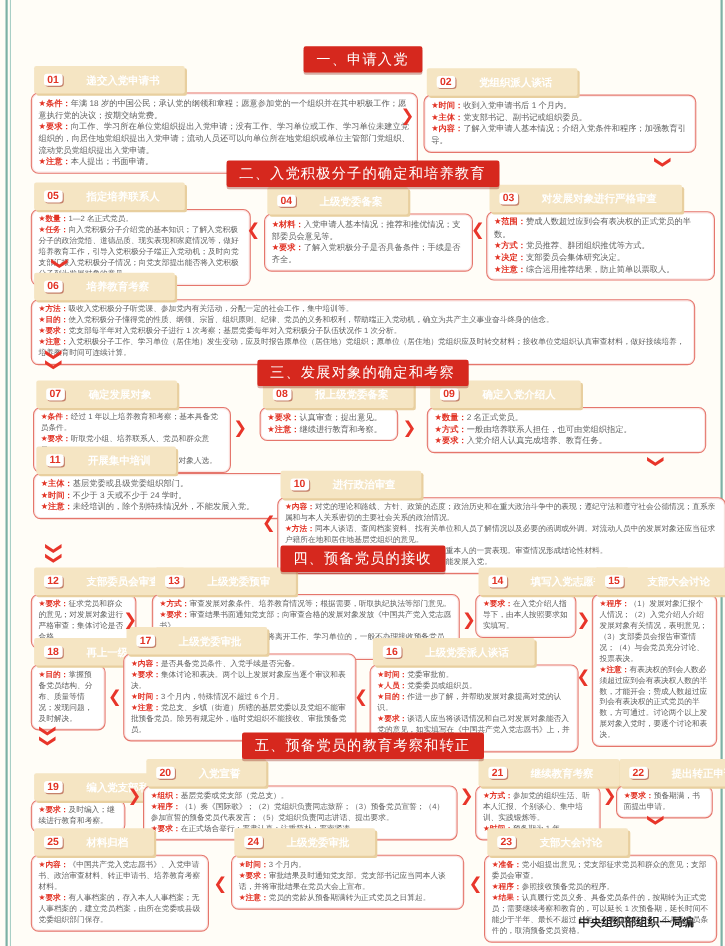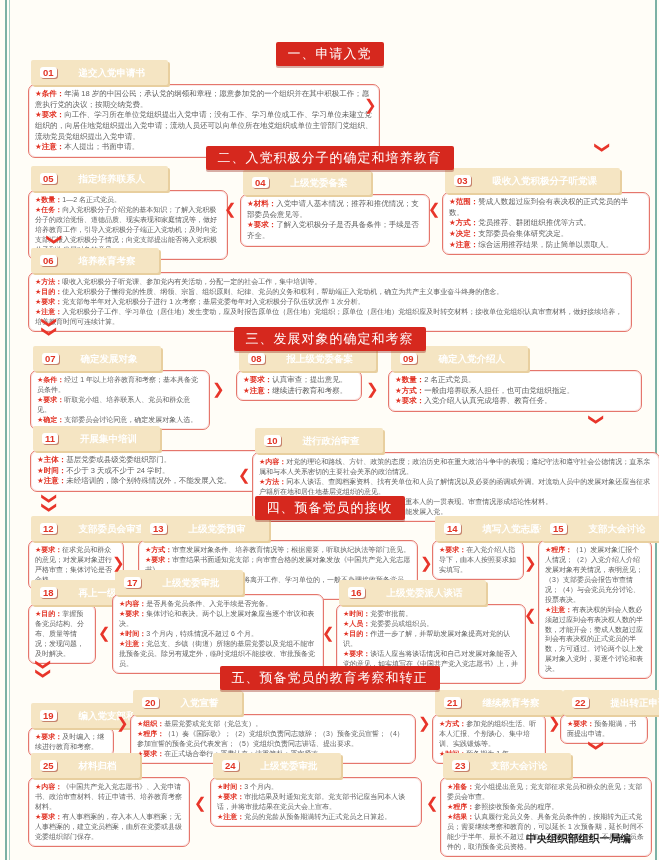--- a/index.html
+++ b/index.html
@@ -42,21 +42,21 @@
   #a15{left:524px;top:608px} #a16{left:322px;top:626px}
   #a17{left:98px;top:626px}  #a18{left:40px;top:660px}
   #a19{left:116px;top:716px} #a20{left:418px;top:716px}
   #a21{left:548px;top:716px} #a22{left:590px;top:738px}
   #a23{left:426px;top:796px} #a24{left:194px;top:796px}
 
   #s01{left:28px;top:62px;width:352px}   #s02{left:385px;top:64px;width:248px}
   #s05{left:28px;top:168px;width:200px}  #s04{left:240px;top:172px;width:190px}
   #s03{left:442px;top:170px;width:208px} #s06{left:28px;top:250px;width:604px}
   #s07{left:30px;top:348px;width:180px}  #s08{left:236px;top:348px;width:126px}
-  #s09{left:388px;top:348px;width:254px} #s11{left:30px;top:428px;width:232px}
+  #s09{left:388px;top:348px;width:254px} #s11{left:30px;top:408px;width:232px}
   #s10{left:252px;top:430px;width:408px} #s12{left:28px;top:518px;width:96px}
   #s13{left:138px;top:518px;width:280px} #s14{left:432px;top:518px;width:92px}
   #s15{left:538px;top:518px;width:114px} #s18{left:28px;top:582px;width:68px}
   #s17{left:112px;top:572px;width:212px} #s16{left:336px;top:582px;width:190px}
   #s19{left:28px;top:705px;width:86px}   #s20{left:130px;top:692px;width:286px}
   #s21{left:432px;top:692px;width:114px} #s22{left:560px;top:692px;width:88px}
   #s25{left:28px;top:755px;width:162px}  #s24{left:210px;top:755px;width:212px}
   #s23{left:440px;top:755px;width:212px}
 
   .footer{position:absolute;right:28px;top:832px;font-family:"Liberation Serif","DejaVu Serif",serif;
@@ -80,20 +80,31 @@
     <div class="tab">
         <span class="num">01</span>
         <span class="ttl">递交入党申请书</span>
       </div>
     <div class="panel">
         <div class="line"><span class="k">★条件：</span><span class="v">年满 18 岁的中国公民；承认党的纲领和章程；愿意参加党的一个组织并在其中积极工作；愿意执行党的决议；按期交纳党费。</span></div>
         <div class="line"><span class="k">★要求：</span><span class="v">向工作、学习所在单位党组织提出入党申请；没有工作、学习单位或工作、学习单位未建立党组织的，向居住地党组织提出入党申请；流动人员还可以向单位所在地党组织或单位主管部门党组织、流动党员党组织提出入党申请。</span></div>
         <div class="line"><span class="k">★注意：</span><span class="v">本人提出；书面申请。</span></div>
       </div>
   </div>
+  <div class="step" id="s02">
+    <div class="tab">
+        <span class="num">02</span>
+        <span class="ttl">党组织派人谈话</span>
+      </div>
+    <div class="panel">
+        <div class="line"><span class="k">★时间：</span><span class="v">收到入党申请书后 1 个月内。</span></div>
+        <div class="line"><span class="k">★主体：</span><span class="v">党支部书记、副书记或组织委员。</span></div>
+        <div class="line"><span class="k">★内容：</span><span class="v">了解入党申请人基本情况；介绍入党条件和程序；加强教育引导。</span></div>
+      </div>
+  </div>
   <div class="step" id="s05">
     <div class="tab">
         <span class="num">05</span>
         <span class="ttl">指定培养联系人</span>
       </div>
     <div class="panel sm">
         <div class="line"><span class="k">★数量：</span><span class="v">1—2 名正式党员。</span></div>
         <div class="line"><span class="k">★任务：</span><span class="v">向入党积极分子介绍党的基本知识；了解入党积极分子的政治觉悟、道德品质、现实表现和家庭情况等，做好培养教育工作，引导入党积极分子端正入党动机；及时向党支部汇报入党积极分子情况；向党支部提出能否将入党积极分子列为发展对象的意见。</span></div>
       </div>
   </div>
@@ -103,21 +114,21 @@
         <span class="ttl">上级党委备案</span>
       </div>
     <div class="panel">
         <div class="line"><span class="k">★材料：</span><span class="v">入党申请人基本情况；推荐和推优情况；支部委员会意见等。</span></div>
         <div class="line"><span class="k">★要求：</span><span class="v">了解入党积极分子是否具备条件；手续是否齐全。</span></div>
       </div>
   </div>
   <div class="step" id="s03">
     <div class="tab">
         <span class="num">03</span>
-        <span class="ttl">吸收入党积极分子听党课</span>
+        <span class="ttl">对发展对象进行严格审查</span>
       </div>
     <div class="panel">
         <div class="line"><span class="k">★范围：</span><span class="v">赞成人数超过应到会有表决权的正式党员的半数。</span></div>
         <div class="line"><span class="k">★方式：</span><span class="v">党员推荐、群团组织推优等方式。</span></div>
         <div class="line"><span class="k">★决定：</span><span class="v">支部委员会集体研究决定。</span></div>
         <div class="line"><span class="k">★注意：</span><span class="v">综合运用推荐结果，防止简单以票取人。</span></div>
       </div>
   </div>
   <div class="step" id="s06">
     <div class="tab">

